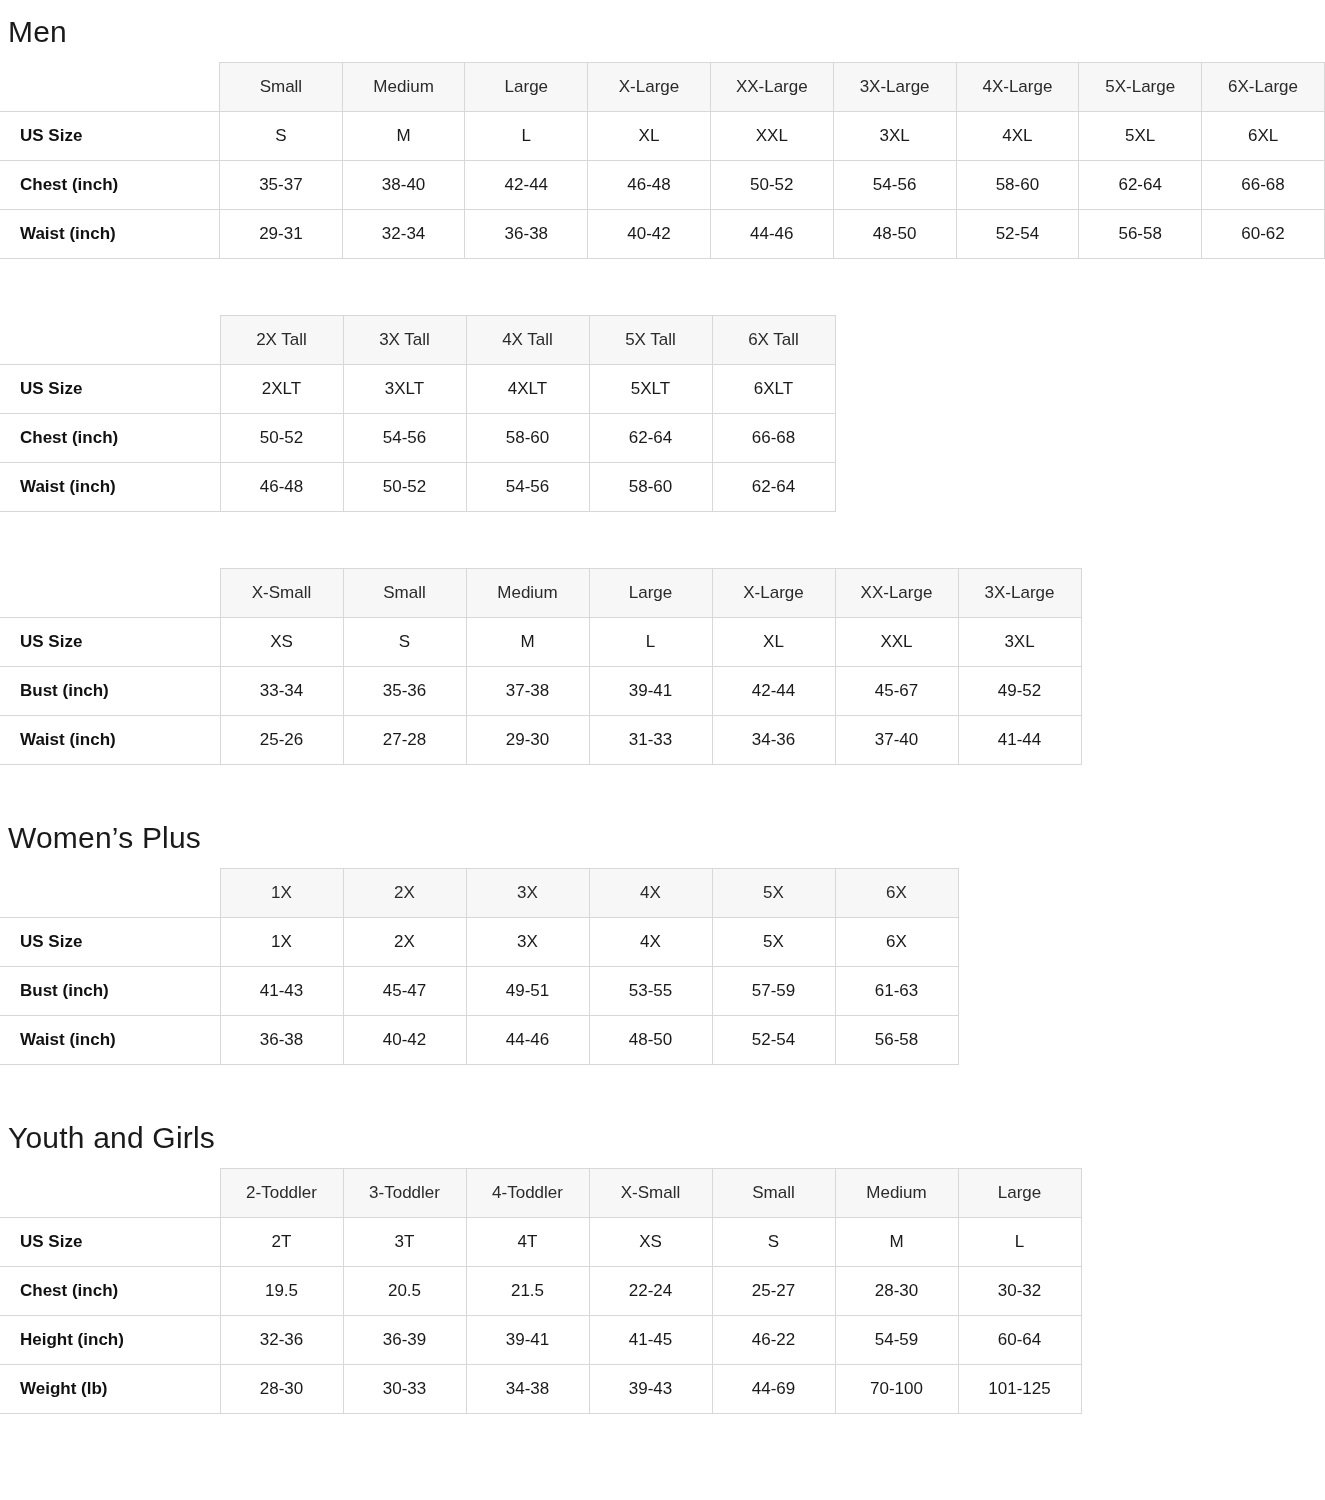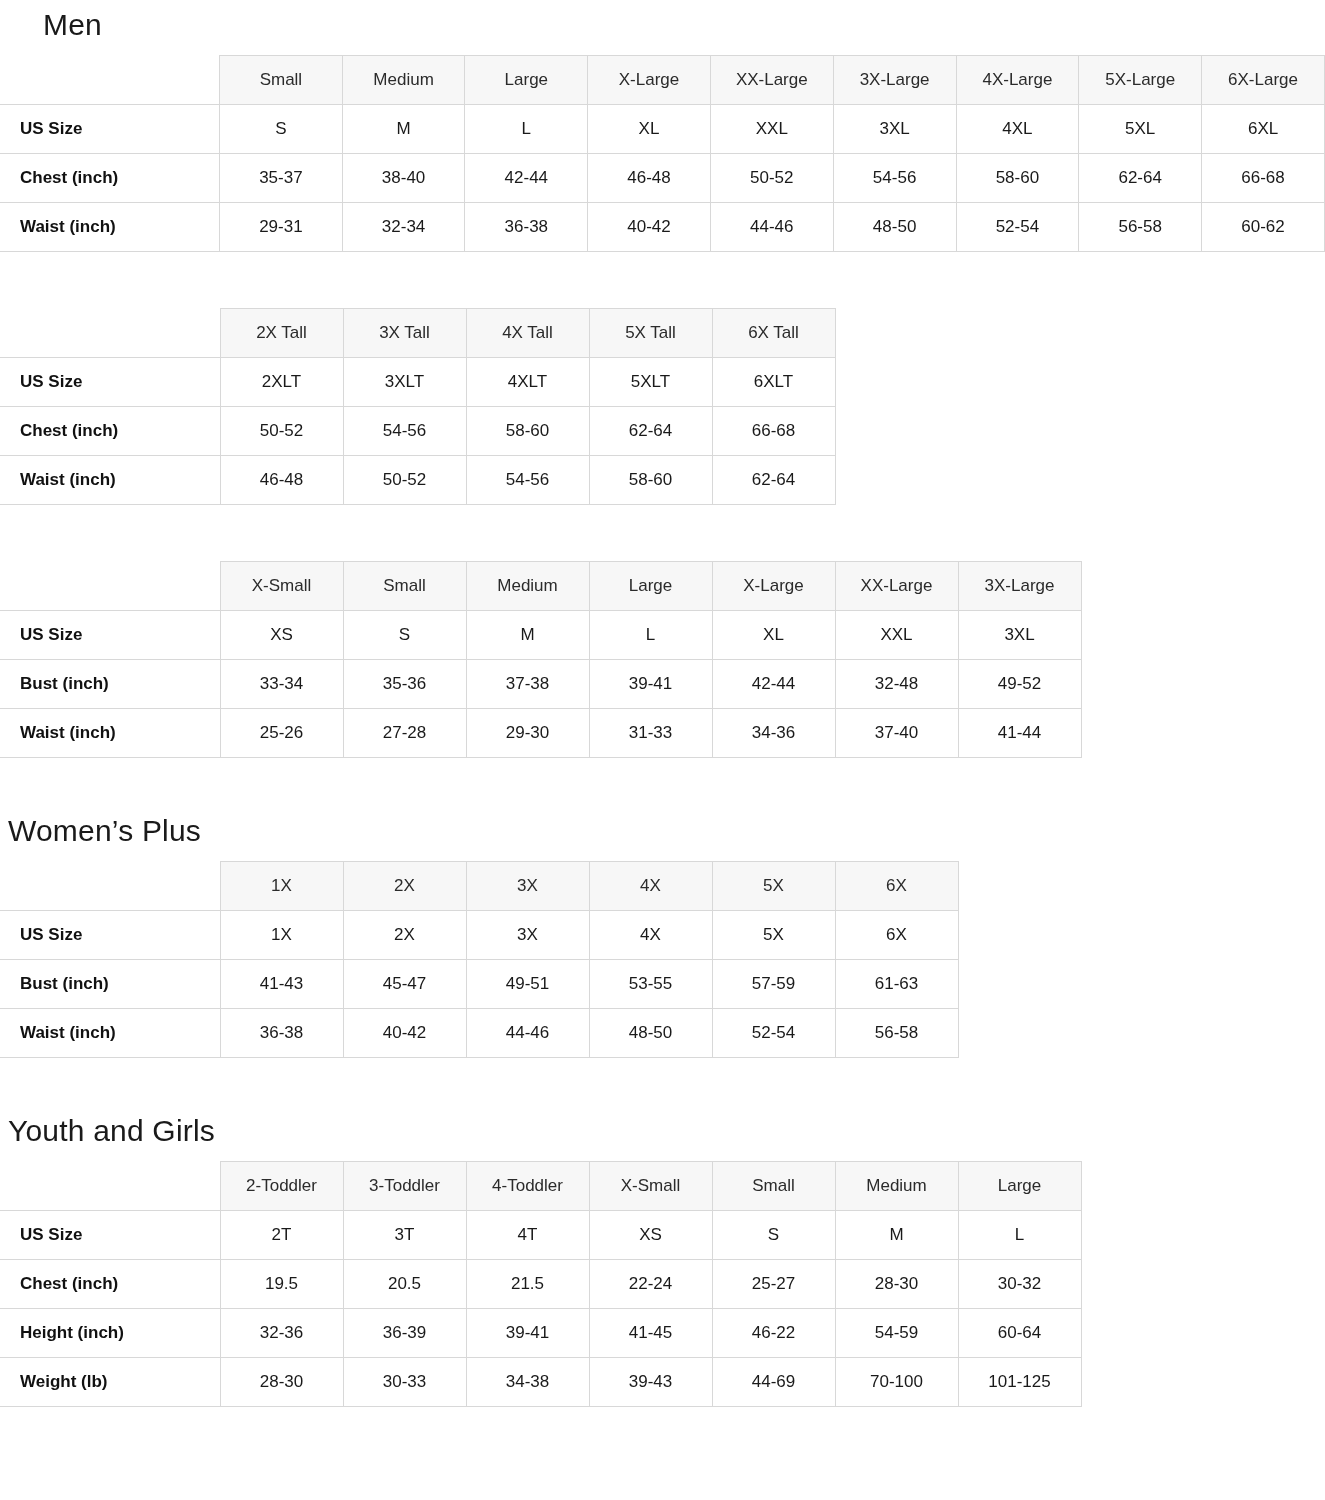--- a/index.html
+++ b/index.html
@@ -80,21 +80,21 @@
     border-left: none;
   }
   table.size-table tbody tr:first-child th.rowhead,
   table.size-table tbody tr:first-child td {
     
   }
   .col-label { width: 220px; }
   .col-data { width: 123px; }
 
   .spacer-lg { height: 56px; }
-  .first-title { padding-top: 8px; margin-left: 35px; }
+  .first-title { padding-top: 15px; }
 </style>
 </head>
 <body>
 
 <div class="page">
   <div id="sections-root">
       <div class="section">
         <div class="section-head first-title">
           <div class="section-title">Men</div>
         </div>
@@ -250,21 +250,21 @@
               <td>XXL</td>
               <td>3XL</td>
             </tr>
             <tr>
               <th class="rowhead">Bust (inch)</th>
               <td>33-34</td>
               <td>35-36</td>
               <td>37-38</td>
               <td>39-41</td>
               <td>42-44</td>
-              <td>32-48</td>
+              <td>45-67</td>
               <td>49-52</td>
             </tr>
             <tr>
               <th class="rowhead">Waist (inch)</th>
               <td>25-26</td>
               <td>27-28</td>
               <td>29-30</td>
               <td>31-33</td>
               <td>34-36</td>
               <td>37-40</td>

